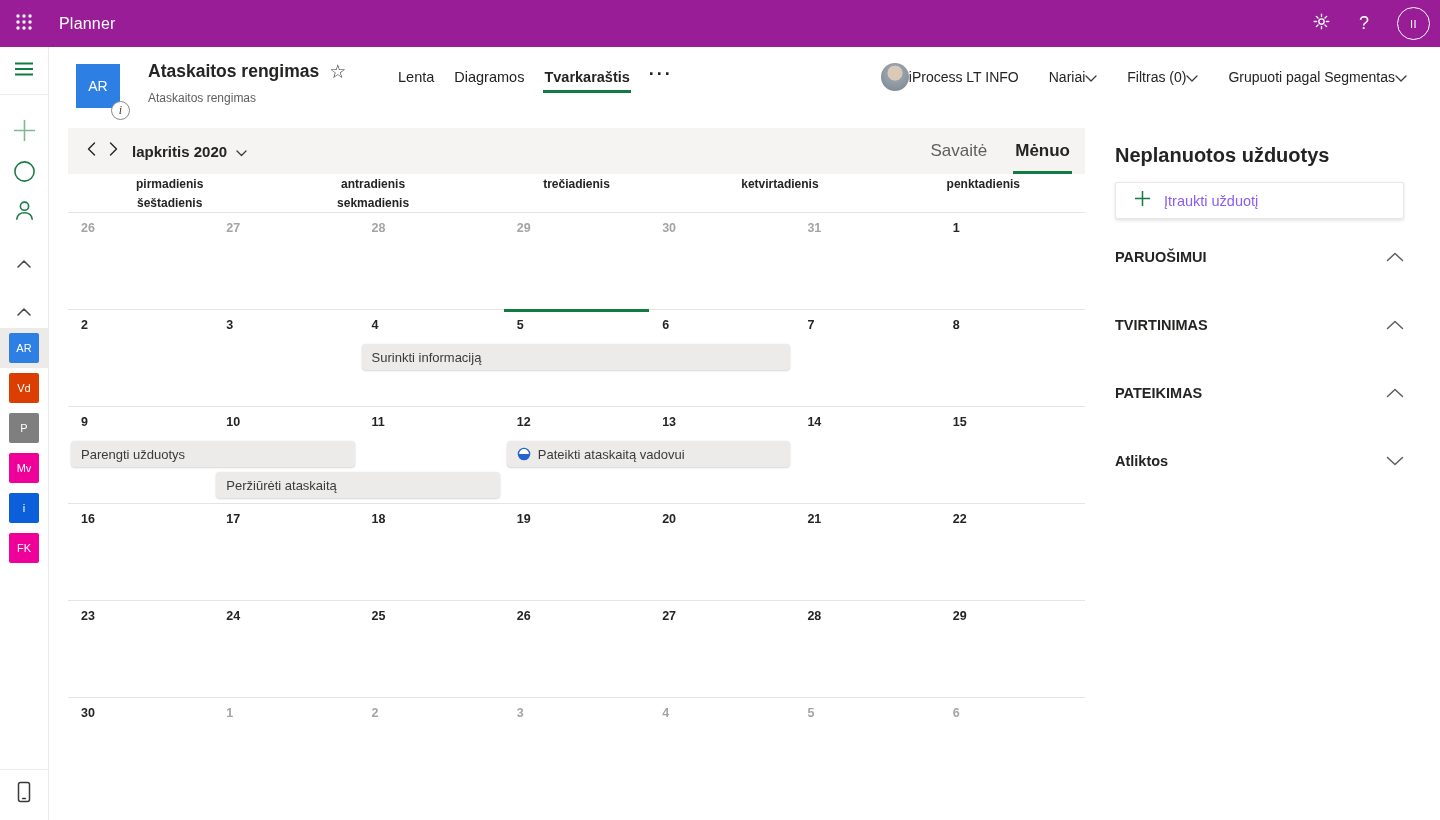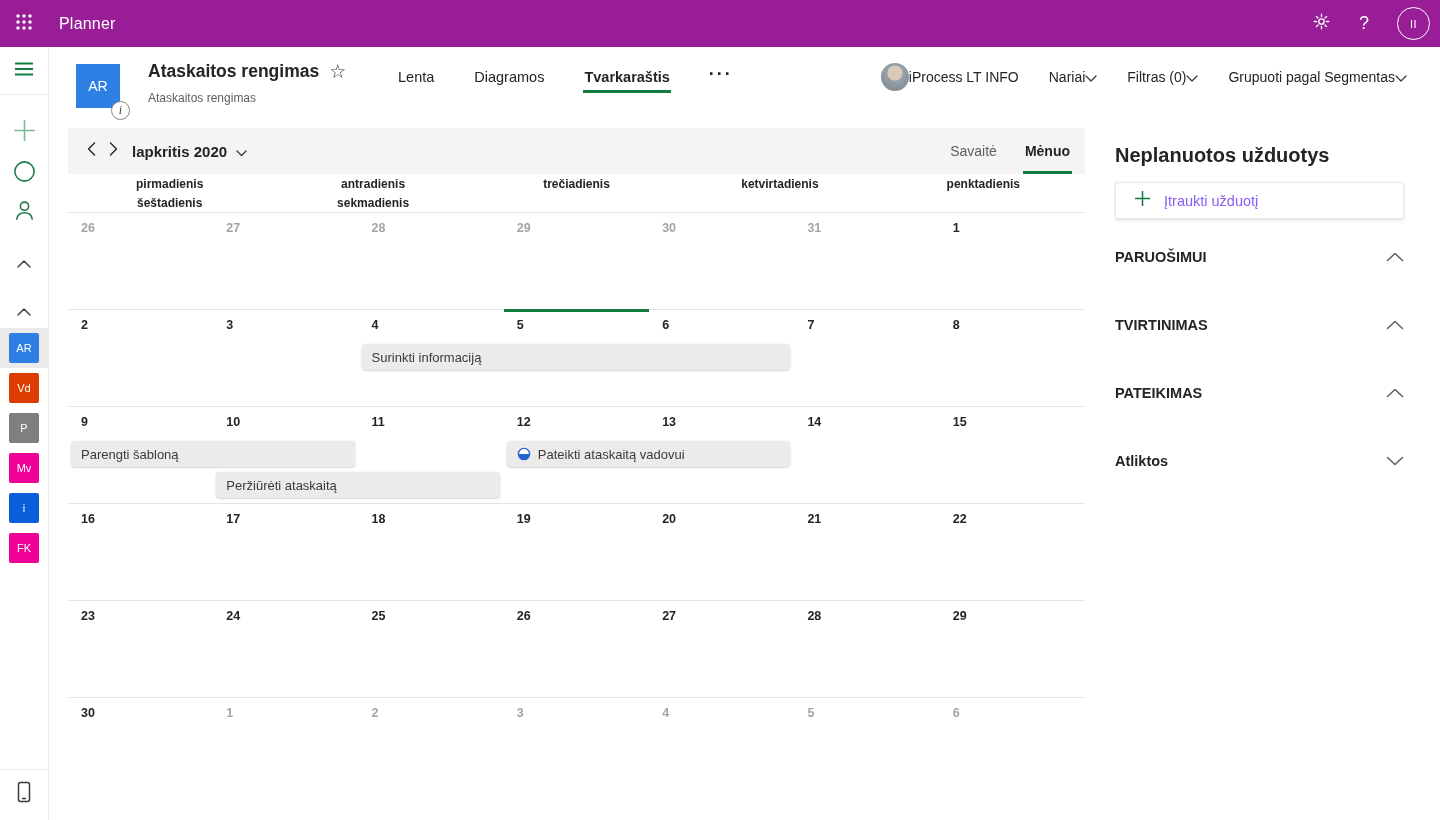--- a/index.html
+++ b/index.html
@@ -61,42 +61,42 @@
   .info-badge {
     position:absolute; left:62px; top:54px; width:19px; height:19px; border-radius:50%;
     background:#fff; border:1px solid #8A8886; display:flex; align-items:center; justify-content:center;
     font-family:"Liberation Serif", serif; font-style:italic; font-size:12px; color:#3B3A39; cursor:pointer;
   }
   .title-row { position:absolute; left:99px; top:14px; display:flex; align-items:center; gap:10px; }
   .plan-title { font-size:17.5px; font-weight:700; color:#252423; }
   .star { font-size:19px; color:#323130; line-height:1; cursor:pointer; }
   .plan-subtitle { position:absolute; left:99px; top:44px; font-size:12px; color:#605E5C; }
 
-  .plan-tabs { position:absolute; left:348px; top:15px; height:30px; display:flex; align-items:center; gap:38px; }
+  .plan-tabs { position:absolute; left:348px; top:15px; height:30px; display:flex; align-items:center; gap:18px; }
   .tab { position:relative; font-size:14.5px; color:#252423; cursor:pointer; padding:0 1px; height:100%; display:flex; align-items:center; }
   .tab.active { font-weight:700; }
   .tab.active::after { content:""; position:absolute; left:0; right:0; top:28px; height:3px; background:#107C41; }
   .more-btn { font-size:18px; font-weight:700; letter-spacing:2px; color:#252423; cursor:pointer; padding-bottom:6px; }
 
   .header-right { position:absolute; right:33px; top:16px; height:28px; display:flex; align-items:center; gap:30px; }
   .hr-group { display:flex; align-items:center; cursor:pointer; font-size:14px; color:#252423; }
   .group-avatar {
     width:28px; height:28px; border-radius:50%;
     background:radial-gradient(circle at 50% 36%, #d9c9b6 0%, #d9c9b6 32%, #98a2ab 34%, #76828c 100%);
   }
 
   
   .calendar { position:absolute; left:68px; top:128px; width:1017px; bottom:0; }
   .cal-toolbar {
     height:46px; background:#F5F4F2; display:flex; align-items:center; padding-left:12px; padding-right:14px;
   }
   .nav-chev { display:flex; align-items:center; justify-content:center; width:22px; height:22px; cursor:pointer; }
   .month-label { margin-left:8px; font-size:15px; font-weight:700; color:#252423; cursor:pointer; display:flex; align-items:center; gap:9px; }
   .view-switch { margin-left:auto; display:flex; align-items:stretch; gap:26px; height:46px; }
-  .view { position:relative; display:flex; align-items:center; font-size:14px; color:#605E5C; cursor:pointer; padding:0 1px; }
+  .view { position:relative; display:flex; align-items:center; font-size:17px; color:#605E5C; cursor:pointer; padding:0 1px; }
   .view.active { font-weight:700; color:#252423; }
   .view.active::after { content:""; position:absolute; left:-1px; right:-1px; bottom:0; height:3px; background:#107C41; }
 
   .weekday-row { height:39px; display:grid; grid-template-columns:repeat(5,1fr); border-bottom:1px solid #E5E4E2; }
   .weekday { display:flex; align-items:center; justify-content:center; font-size:12px; font-weight:700; color:#252423; }
 
   .calendar-grid { position:absolute; top:85px; left:0; right:0; bottom:0; display:flex; flex-direction:column; }
   .week-row { position:relative; height:97px; flex:none; border-bottom:1px solid #E5E4E2; display:grid; grid-template-columns:repeat(7,1fr); }
   .week-row.last { flex:1; border-bottom:none; }
   .day-cell { padding:8px 0 0 13px; cursor:pointer; }
@@ -393,21 +393,21 @@
         <div class="day-cell">
           <div class="day-num">13</div>
         </div>
         <div class="day-cell">
           <div class="day-num">14</div>
         </div>
         <div class="day-cell">
           <div class="day-num">15</div>
         </div>
         <div class="task-bar" style="left: calc(0% + 3px); width: calc(28.5714% - 7px); top: 34px;">
-          <span class="task-title">Parengti šabloną</span>
+          <span class="task-title">Parengti užduotys</span>
         </div>
         <div class="task-bar" style="left: calc(14.2857% + 3px); width: calc(28.5714% - 7px); top: 65px;">
           <span class="task-title">Peržiūrėti ataskaitą</span>
         </div>
         <div class="task-bar" style="left: calc(42.8571% + 3px); width: calc(28.5714% - 7px); top: 34px;">
           <span class="status-ic">
             <svg width="14" height="14" viewBox="0 0 16 16">
               <circle cx="8" cy="8" r="6.4" fill="#fff" stroke="#2564CF" stroke-width="1.6"></circle>
               <path d="M1.6 8a6.4 6.4 0 0 0 12.8 0Z" fill="#2564CF"></path>
             </svg>

